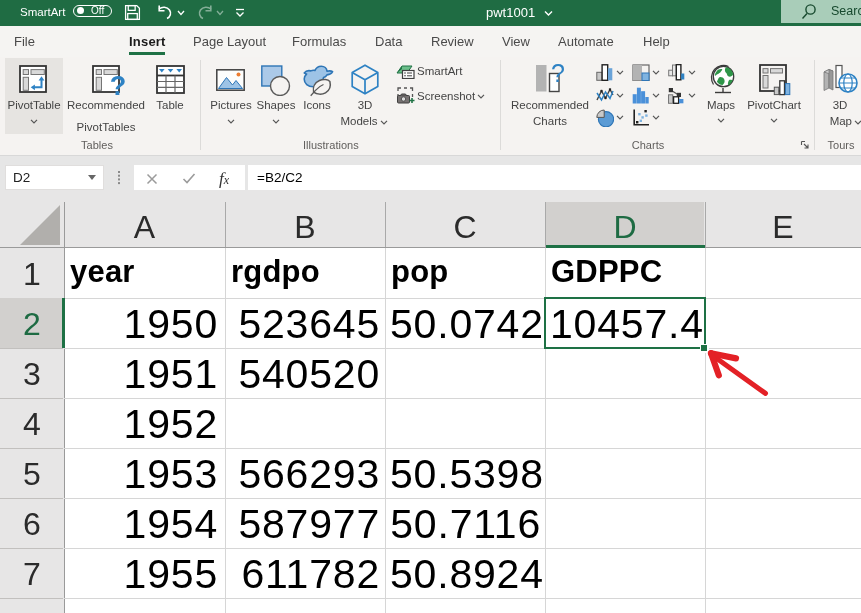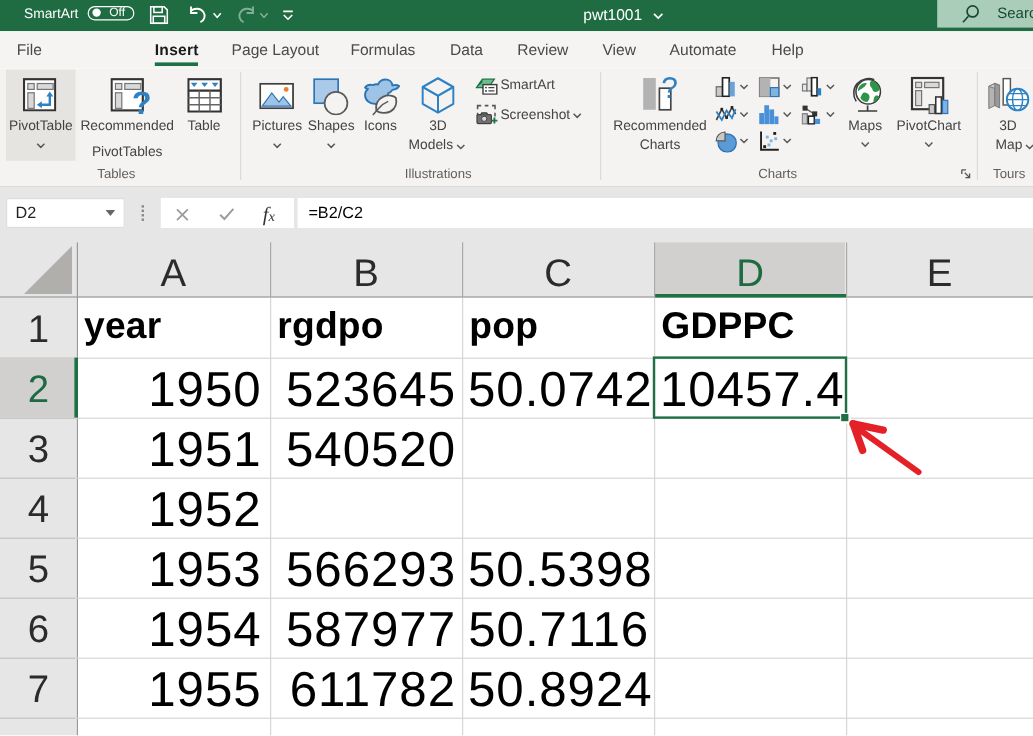--- a/index.html
+++ b/index.html
@@ -181,21 +181,21 @@
     <path d="M2 5 V2 H5 M8 2 H11 M14 2 H16.5 V5 M16.5 8 V11 M2 8 V11 H2" fill="none" stroke="#555" stroke-width="1.3"></path>
     <rect x="1.5" y="9.5" width="12" height="7.5" rx="1" fill="#767171" stroke="#3f3f3f" stroke-width="1"></rect>
     <path d="M4.5 9.5 L5.5 8 H9.5 L10.5 9.5" fill="#767171" stroke="#3f3f3f" stroke-width="1"></path>
     <circle cx="7.5" cy="13" r="2.2" fill="#d9d9d9" stroke="#3f3f3f" stroke-width="0.8"></circle>
     <path d="M16 12 V17 M13.5 14.5 H18.5" stroke="#217346" stroke-width="1.6"></path>
   </svg>
   <div class="rlabel" style="left:417px; top:33px; width:70px; text-align:left;">Screenshot</div>
   <svg class="caret" style="left:477px; top:37px;" viewBox="0 0 8 5">
       <path d="M1 0.8 L4 3.8 L7 0.8" fill="none" stroke="#555" stroke-width="1.2"></path>
     </svg>
-  <div class="glabel" style="left:303px; top:82px; width:90px; text-align:right;">Illustrations</div>
+  <div class="glabel" style="left:303px; top:82px; width:90px; text-align:left;">Illustrations</div>
   <div class="vsep" style="left:500px;"></div>
 
   <svg class="abs" style="left:535px; top:5px;" width="31" height="33" viewBox="0 0 31 33">
     <rect x="1" y="3" width="10.5" height="26.5" fill="#b3b3b3"></rect>
     <rect x="14.5" y="11.5" width="9.5" height="18" fill="#fff" stroke="#444" stroke-width="1.4"></rect>
     <text x="23" y="19.5" font-size="25" fill="#2e82c4" font-family="Liberation Sans" text-anchor="middle">?</text>
   </svg>
   <div class="rlabel" style="left:505px; top:42px; width:90px;">Recommended</div>
   <div class="rlabel" style="left:505px; top:58px; width:90px;">Charts</div>
 

